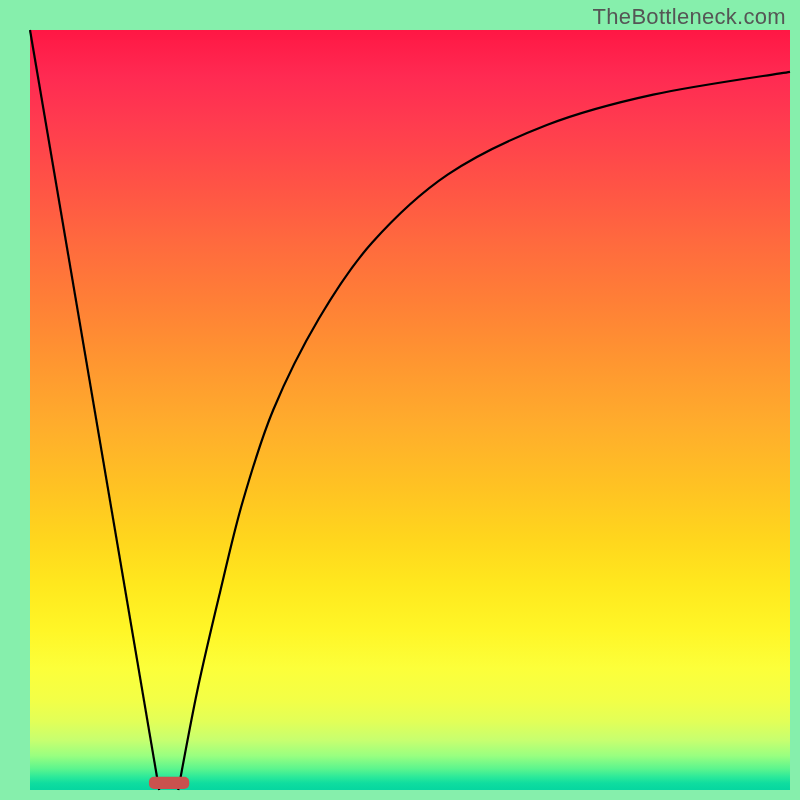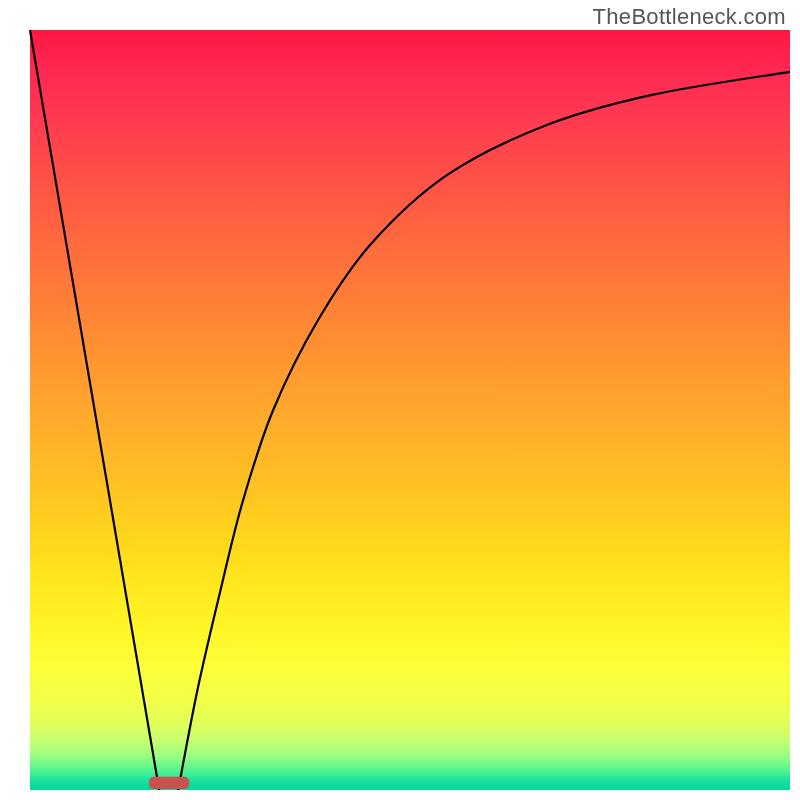--- a/index.html
+++ b/index.html
@@ -8,21 +8,21 @@
     width: 800px;
     height: 800px;
     overflow: hidden;
     background: #000;
     font-family: Arial, Helvetica, sans-serif;
   }
   .frame {
     position: relative;
     width: 800px;
     height: 800px;
-    background: #ffffff;
+    background: #86efac;
   }
   .plot-area {
     position: absolute;
     left: 30px;
     top: 30px;
     width: 760px;
     height: 760px;
     
     background: linear-gradient(
       to bottom,

